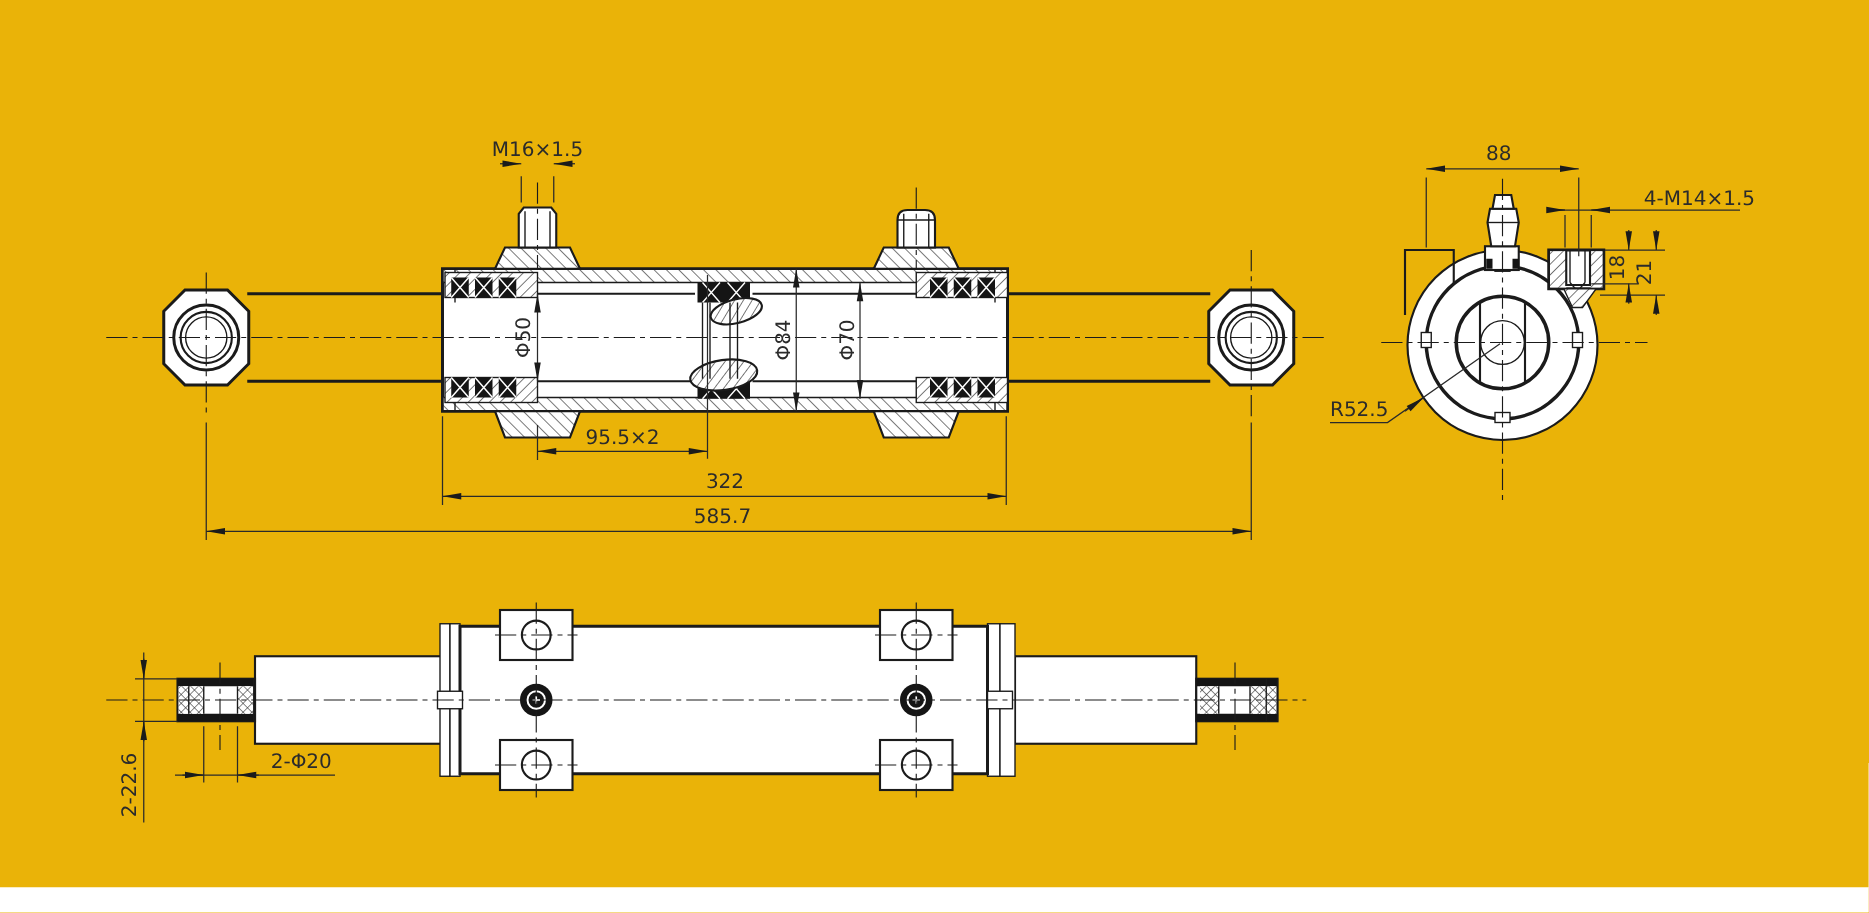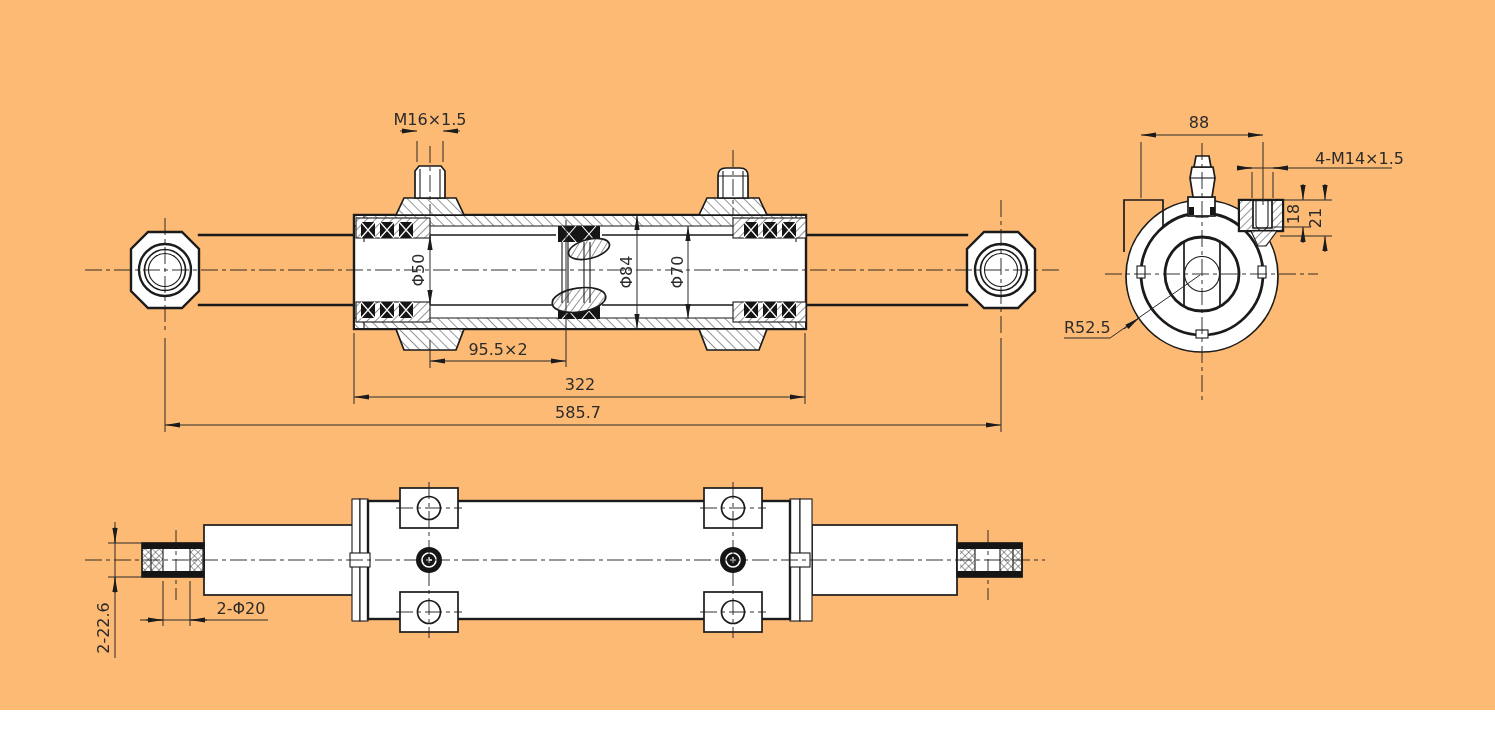--- a/index.html
+++ b/index.html
@@ -1,16 +1,16 @@
 <!DOCTYPE html>
 <html><head>
 <meta charset="utf-8">
 <style>
   html,body{margin:0;padding:0;background:#ffffff;}
-  .stage{position:relative;width:1495px;height:710px;background:#fdba74;overflow:hidden;
+  .stage{position:relative;width:1495px;height:710px;background:#eab308;overflow:hidden;
          font-family:"DejaVu Sans", "Liberation Sans", sans-serif;}
   svg{position:absolute;left:0;top:0;}
   svg text{font-family:"DejaVu Sans", "Liberation Sans", sans-serif;font-size:16px;fill:#2b2b2b;}
   .ln-b{stroke:#1b1b1b;stroke-width:2.4;fill:none;stroke-linecap:square;}
   .ln-m{stroke:#1b1b1b;stroke-width:1.7;fill:none;}
   .ln{stroke:#1b1b1b;stroke-width:1.1;fill:none;}
   .cl{stroke:#1b1b1b;stroke-width:0.9;fill:none;stroke-dasharray:17 4 4 4;}
   .dim{stroke:#2a2a2a;stroke-width:1;fill:none;}
   .wf{fill:#ffffff;}
   .blk{fill:#151515;stroke:none;}

